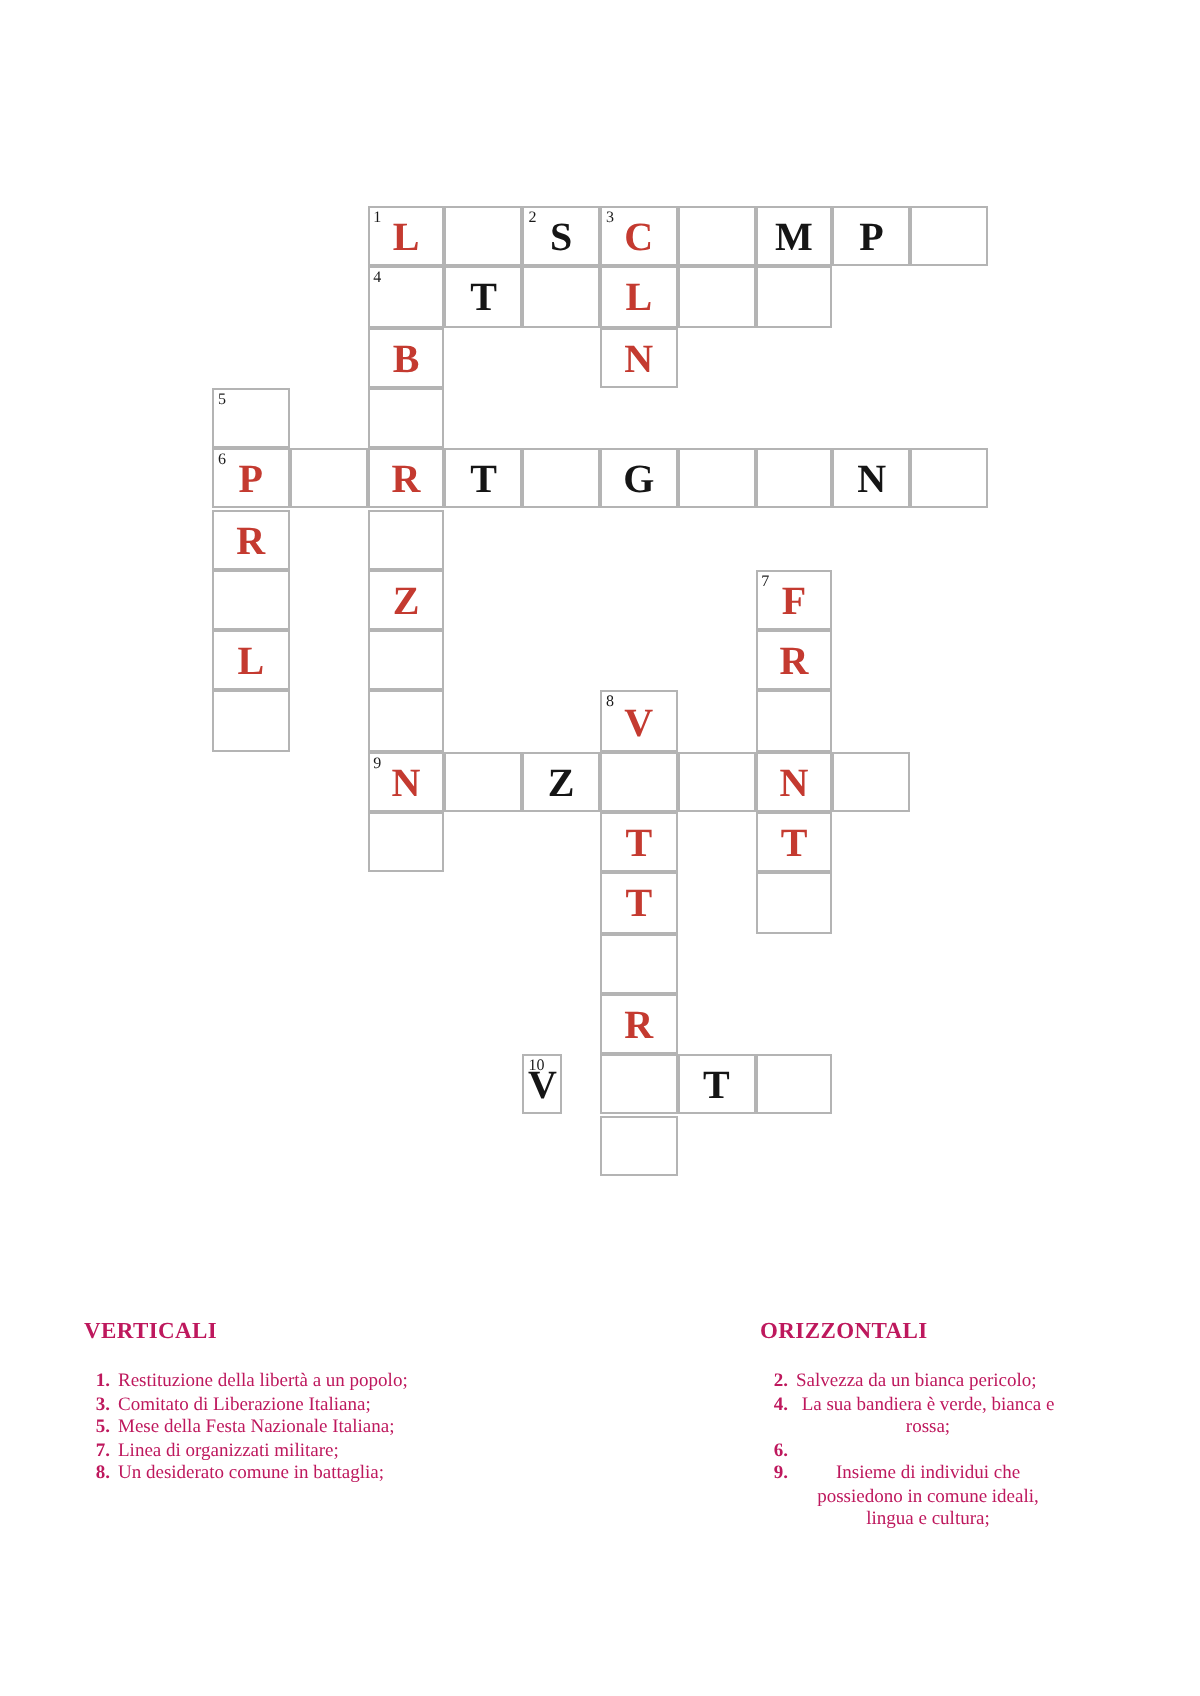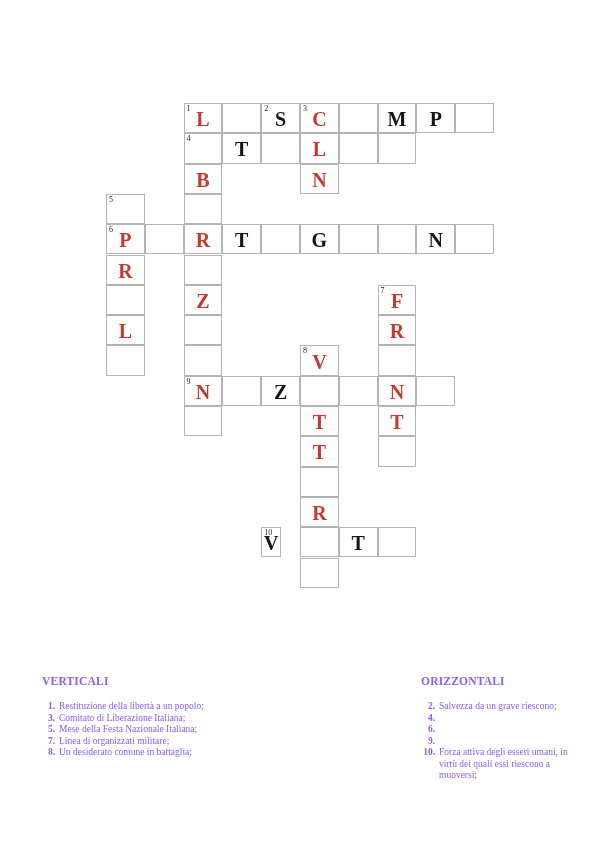--- a/index.html
+++ b/index.html
@@ -29,23 +29,23 @@
   }
   .cell-letter {
     font-size:20px;
     font-weight:bold;
     line-height:1;
     padding-top:2px;
   }
   .cell-letter.red   { color:var(--letter-red, #c43a30); }
   .cell-letter.black { color:var(--letter-black, #151515); }
 
-  .clues-section { position:absolute; top:675px; color:#8b5cf6; }
+  .clues-section { position:absolute; top:660px; color:#be185d; }
   #verticali   { left:42px;  }
-  #orizzontali { left:378px;margin-left:41px; }
+  #orizzontali { left:378px; }
   .clues-title {
     font-size:11.5px;
     font-weight:bold;
     line-height:12px;
     margin:0 0 14px 0;
     letter-spacing:0.2px;
   }
   #orizzontali .clues-title { margin-left:2px; }
   .clue {
     display:flex;
@@ -54,21 +54,21 @@
     line-height:11.5px;
   }
   .clue-num {
     font-weight:bold;
     text-align:right;
     flex:0 0 auto;
     white-space:nowrap;
   }
   #verticali .clue-num   { width:13px; }
   #orizzontali .clue-num { width:16px; }
-  .clue-text { margin-left:4px; }
+  .clue-text { margin-left:4px;text-align:center; }
   #orizzontali .clue-text { max-width:132px; }
 </style>
 </head>
 <body>
 
 <div id="grid">
     <div class="cell" style="left: 183.6px; top: 103px; width: 38.8px; height: 30.3px;">
       <span class="cell-num">1</span>
       <span class="cell-letter red">L</span>
     </div>
@@ -223,29 +223,27 @@
         <span class="clue-text">Un desiderato comune in battaglia;</span>
       </div>
     </div>
 </div>
 
 <div class="clues-section" id="orizzontali">
   <h3 class="clues-title">ORIZZONTALI</h3>
   <div class="clue-list">
       <div class="clue">
         <span class="clue-num">2.</span>
-        <span class="clue-text">Salvezza da un grave riescono;</span>
+        <span class="clue-text">Salvezza da un bianca pericolo;</span>
       </div>
       <div class="clue">
         <span class="clue-num">4.</span>
+        <span class="clue-text">La sua bandiera è verde, bianca e rossa;</span>
       </div>
       <div class="clue">
         <span class="clue-num">6.</span>
       </div>
       <div class="clue">
         <span class="clue-num">9.</span>
-      </div>
-      <div class="clue">
-        <span class="clue-num">10.</span>
-        <span class="clue-text">Forza attiva degli esseri umani, in virtù dei quali essi riescono a muoversi;</span>
+        <span class="clue-text">Insieme di individui  che possiedono in comune ideali, lingua e cultura;</span>
       </div>
     </div>
 </div>
 
 </body></html>

